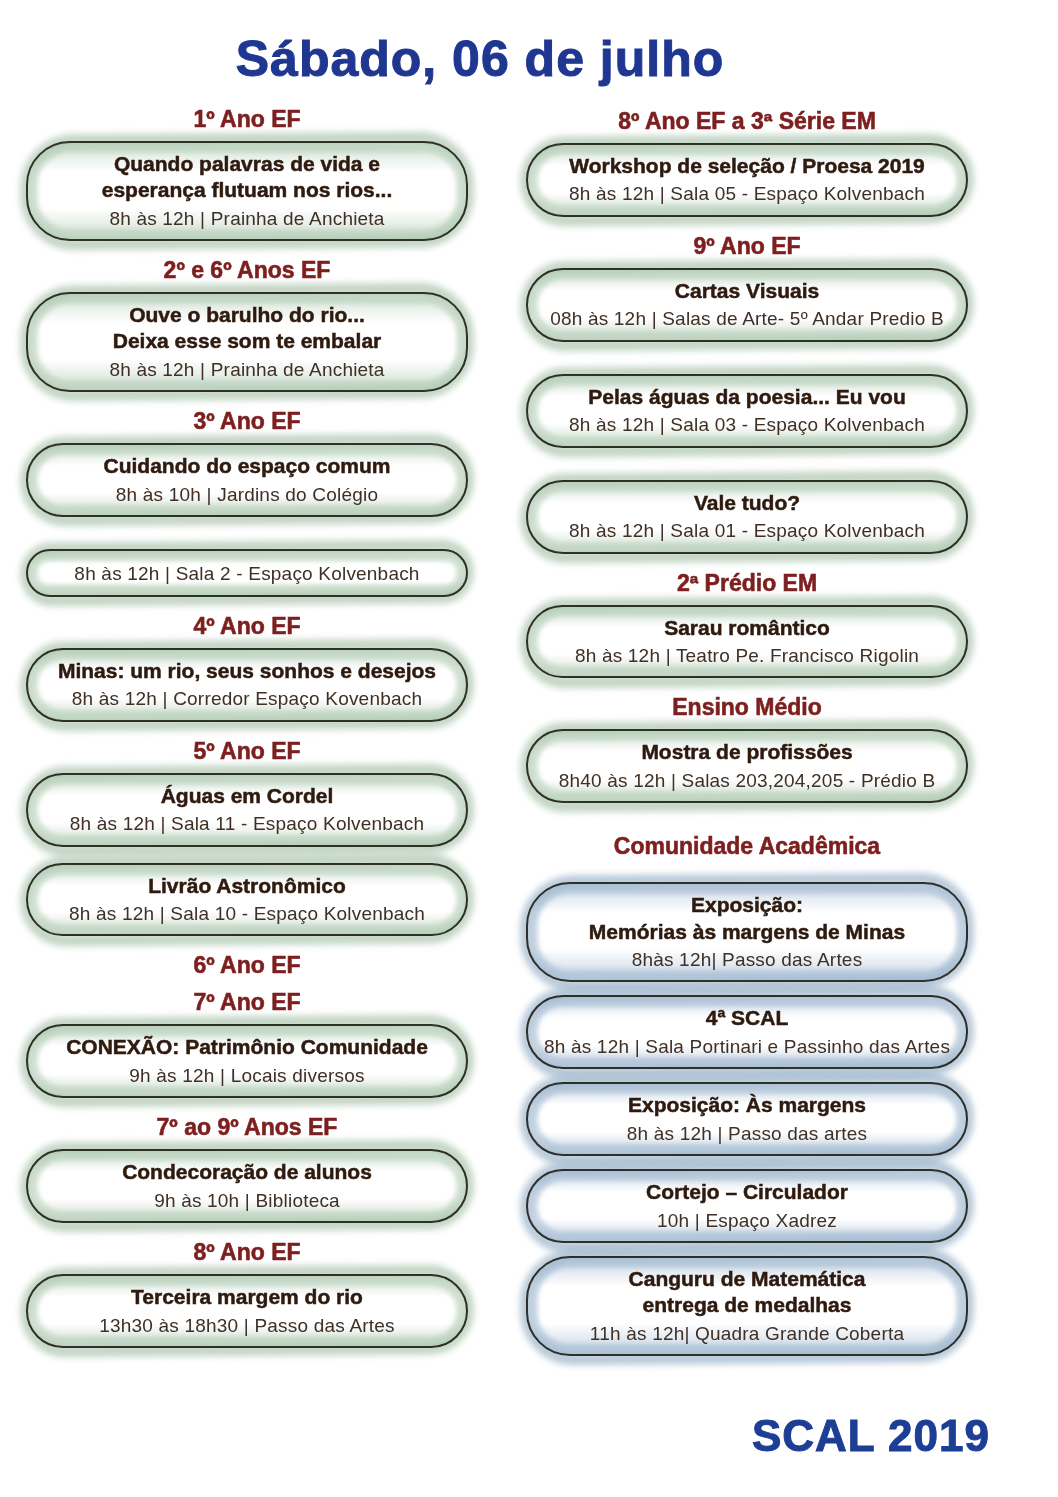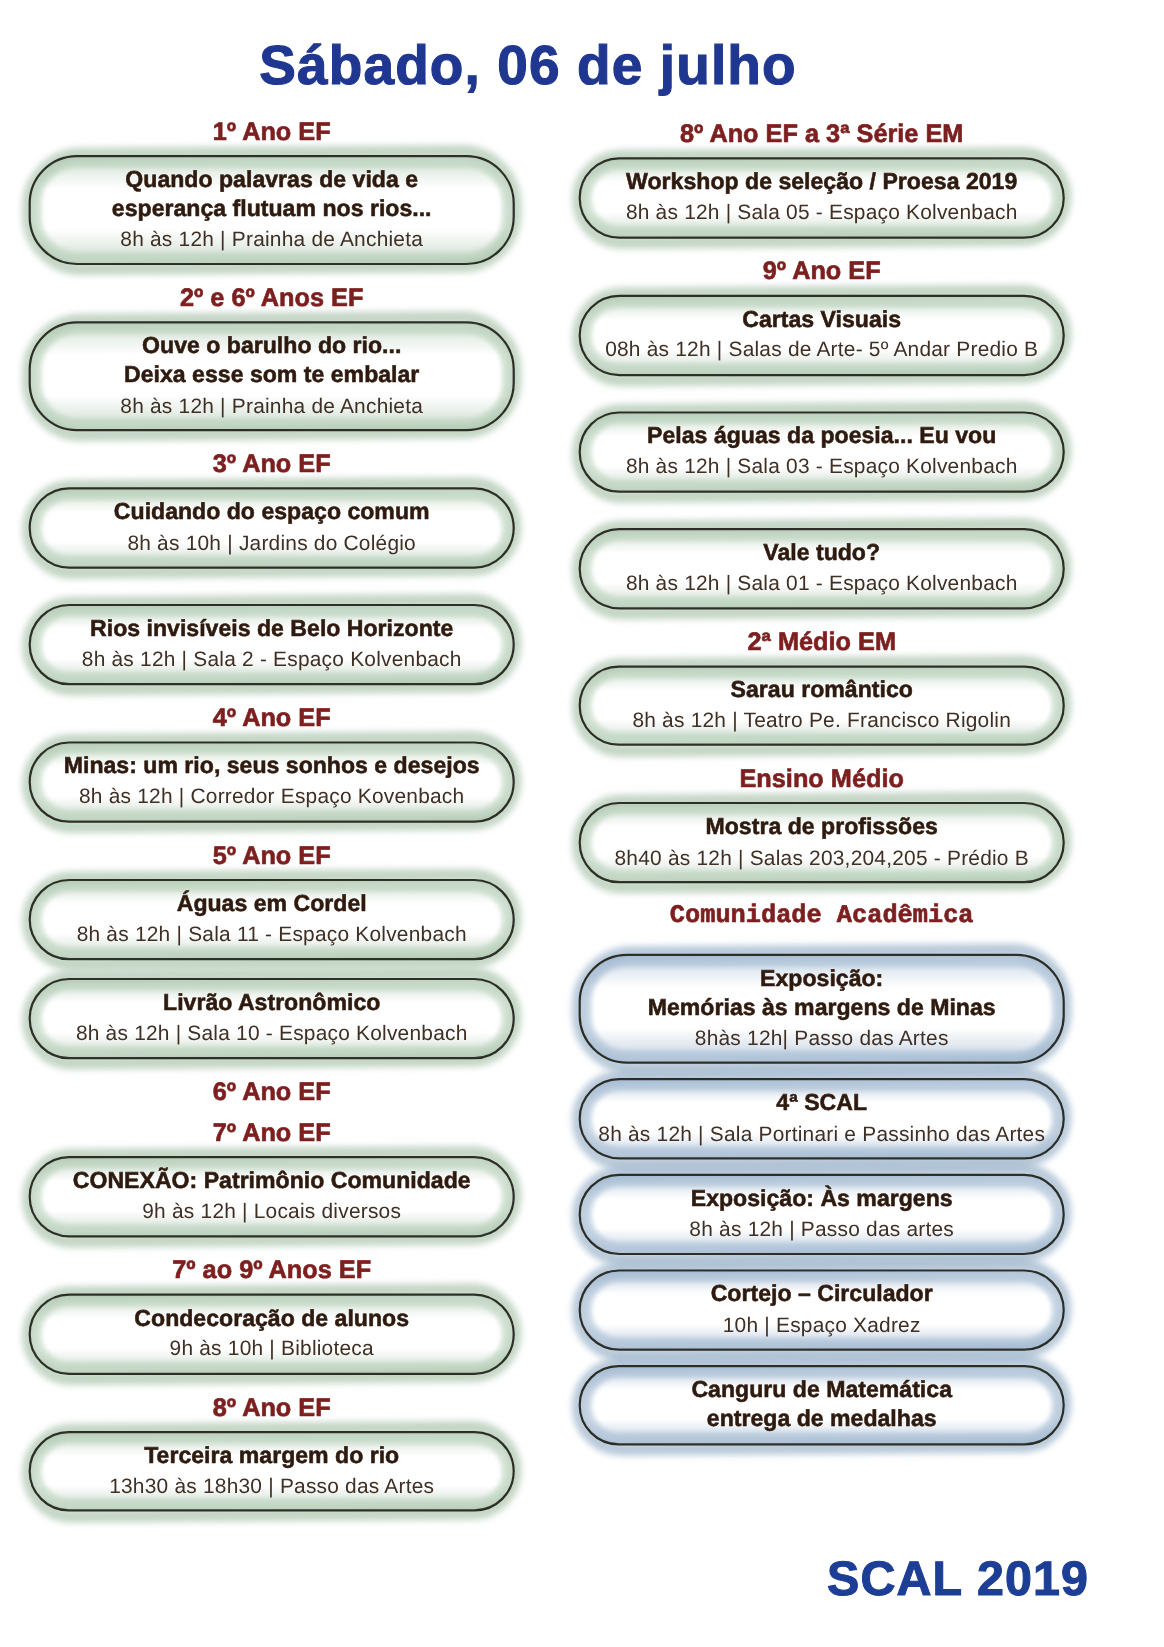--- a/index.html
+++ b/index.html
@@ -21,21 +21,21 @@
   .col{position:absolute;width:442px;}
   .col-left{left:26px;top:96px;}
   .col-right{left:526px;top:98px;}
   .sec{
     margin:10px 0 8px;
     text-align:center;
     font-size:23px;font-weight:800;
     color:#7d1f1f;
     -webkit-text-stroke:0.6px #7d1f1f;
   }
-  .sec.ca{margin-top:16px;margin-bottom:22px;font-family:Liberation Mono, monospace;}
+  .sec.ca{margin-top:30px;margin-bottom:22px;}
   .card{position:relative;margin:0 0 16px;}
   .card.gap-top{margin-top:32px;}
   .col-right .card.blue{margin-bottom:13px;}
   .brush-outer{
     position:absolute;inset:-8px -6px;
     border-radius:54px;
     border:12px solid rgba(148,180,152,0.55);
     filter:blur(3px);
     transform:rotate(-0.4deg);
     pointer-events:none;
@@ -116,21 +116,20 @@
     <div class="card green">
       <div class="brush-outer"></div>
       <div class="frame">
         <div class="card-title">Cuidando do espaço comum</div>
         <div class="card-info">8h às 10h | Jardins do Colégio</div>
       </div>
     </div>
     <div class="card green gap-top">
       <div class="brush-outer"></div>
       <div class="frame">
-        <div class="card-title">Rios invisíveis de Belo Horizonte</div>
         <div class="card-info">8h às 12h | Sala 2 - Espaço Kolvenbach</div>
       </div>
     </div>
 
     <div class="sec">4º Ano EF</div>
     <div class="card green">
       <div class="brush-outer"></div>
       <div class="frame">
         <div class="card-title">Minas: um rio, seus sonhos e desejos</div>
         <div class="card-info">8h às 12h | Corredor Espaço Kovenbach</div>
@@ -211,21 +210,21 @@
       </div>
     </div>
     <div class="card green gap-top">
       <div class="brush-outer"></div>
       <div class="frame">
         <div class="card-title">Vale tudo?</div>
         <div class="card-info">8h às 12h | Sala 01 - Espaço Kolvenbach</div>
       </div>
     </div>
 
-    <div class="sec">2ª Médio EM</div>
+    <div class="sec">2ª Prédio EM</div>
     <div class="card green">
       <div class="brush-outer"></div>
       <div class="frame">
         <div class="card-title">Sarau romântico</div>
         <div class="card-info">8h às 12h | Teatro Pe. Francisco Rigolin</div>
       </div>
     </div>
 
     <div class="sec">Ensino Médio</div>
     <div class="card green">
@@ -264,20 +263,21 @@
       <div class="frame">
         <div class="card-title">Cortejo – Circulador</div>
         <div class="card-info">10h | Espaço Xadrez</div>
       </div>
     </div>
     <div class="card blue">
       <div class="brush-outer"></div>
       <div class="frame">
         <div class="card-title">Canguru de Matemática
 entrega de medalhas</div>
+        <div class="card-info">11h às 12h| Quadra Grande Coberta</div>
       </div>
     </div>
 
   </div>
 
   <div class="footer-logo">SCAL 2019</div>
 
 </div>
 
 </body></html>

